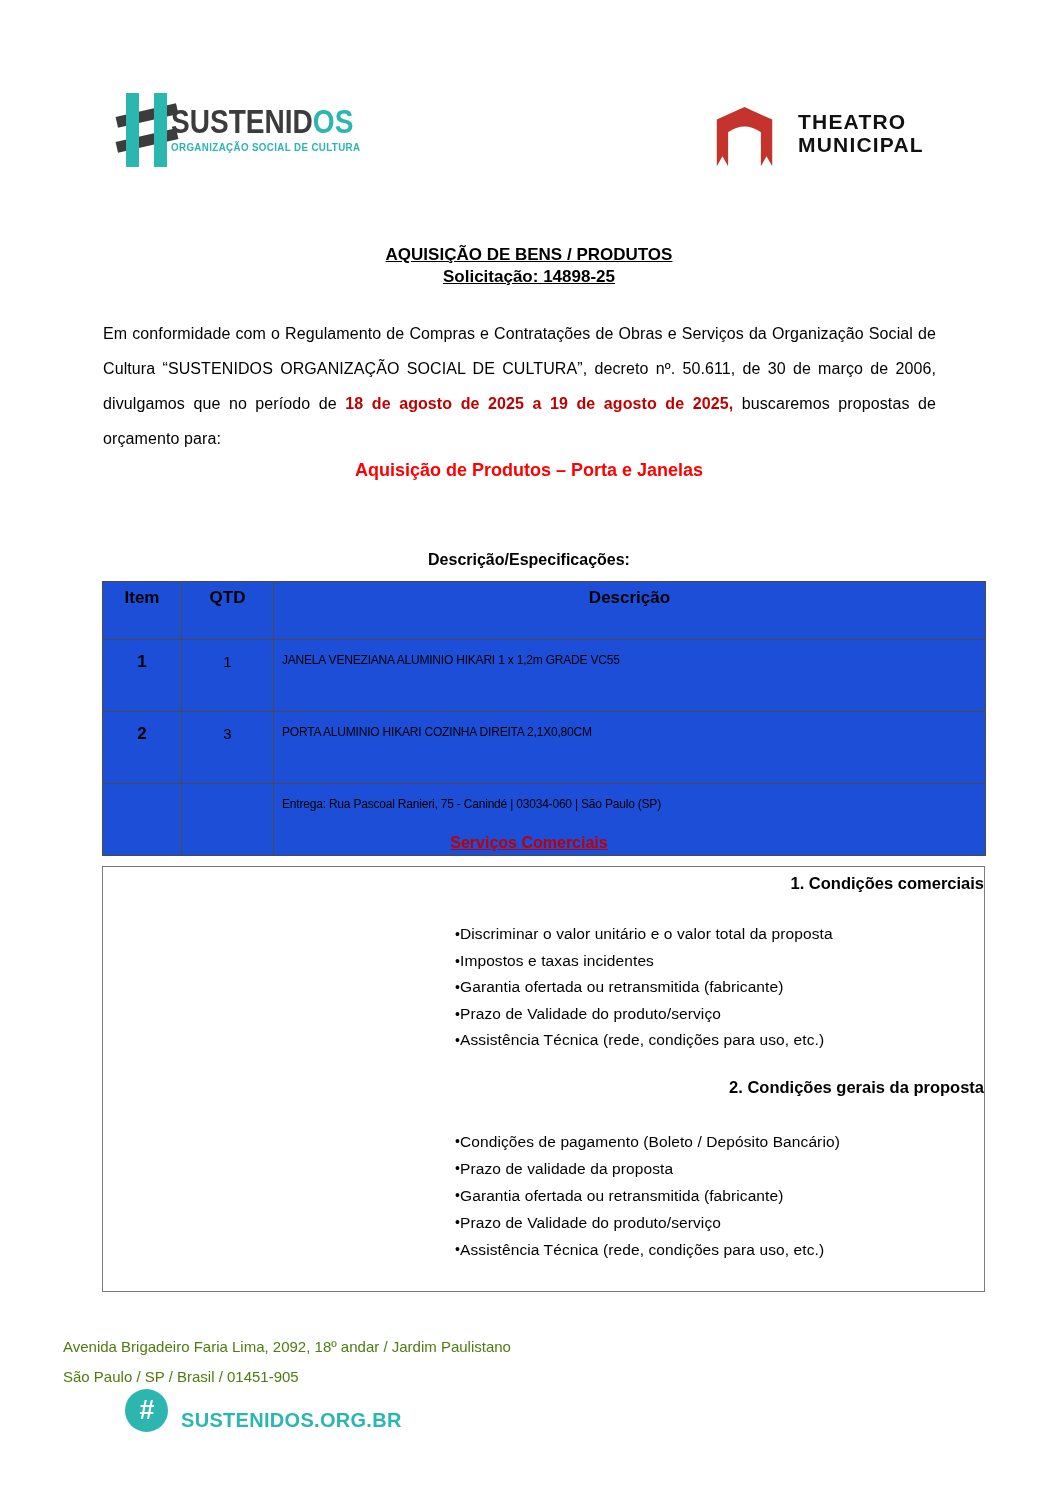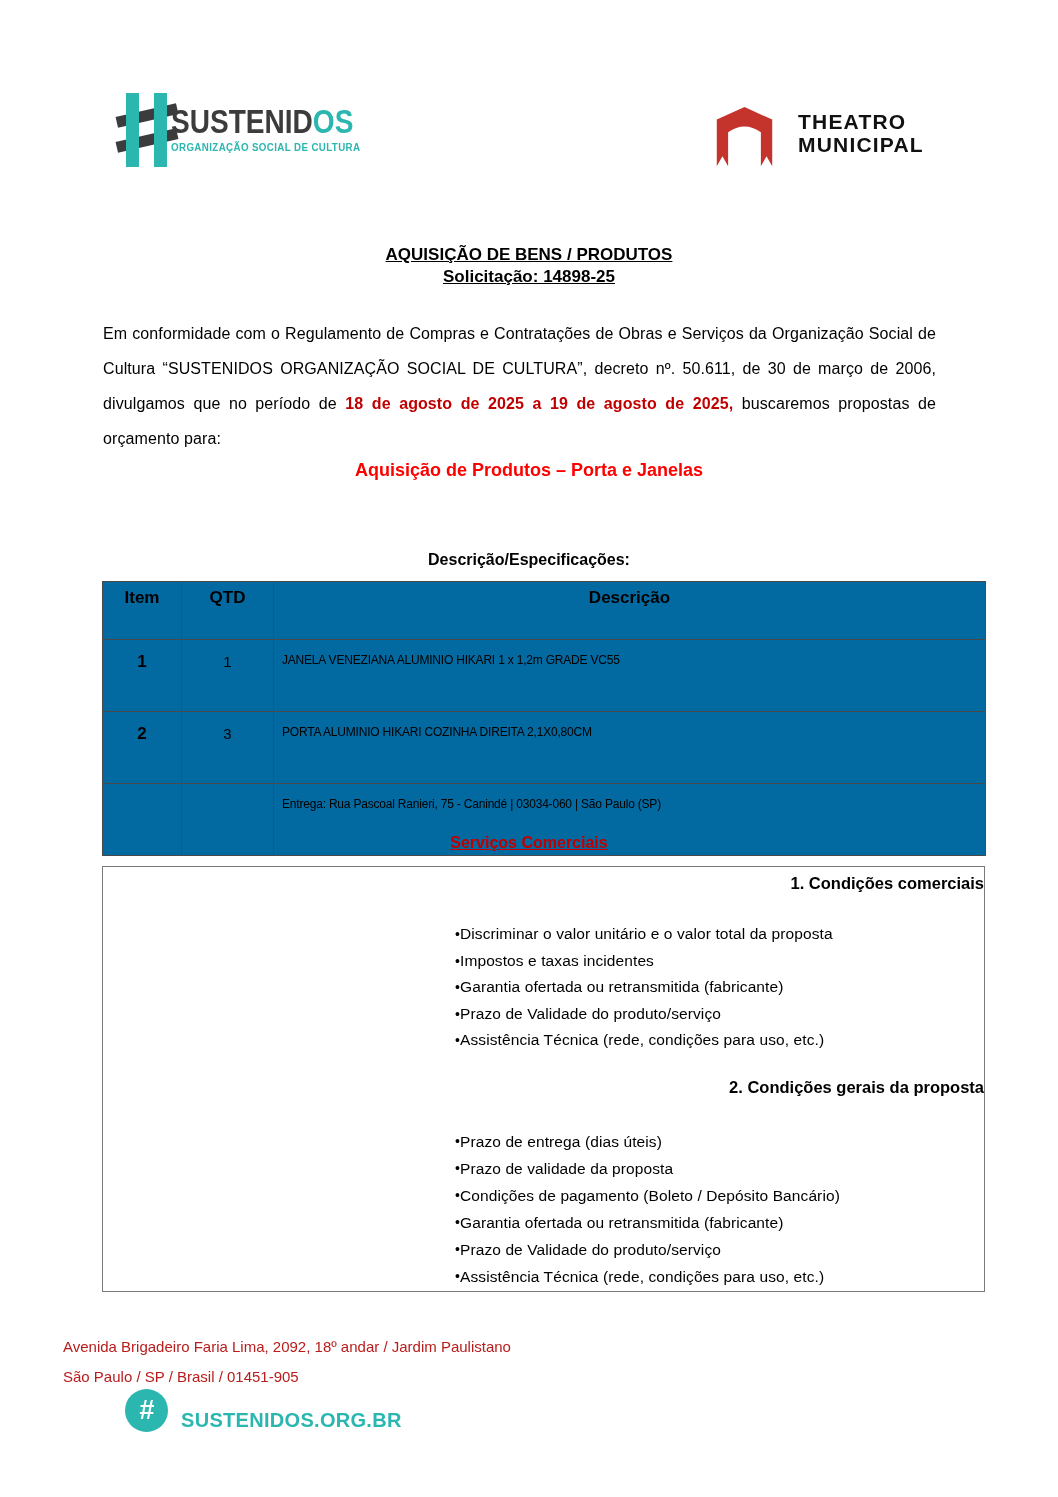--- a/index.html
+++ b/index.html
@@ -31,40 +31,40 @@
   .intro .hl{font-weight:bold;color:#C00000;}
 
   
   .product-heading{left:0;top:460px;width:1058px;text-align:center;font-size:18px;font-weight:bold;color:#FF0000;}
   .specs-heading{left:0;top:551px;width:1058px;text-align:center;font-size:16px;font-weight:bold;}
   .cond-heading{left:0;top:834px;width:1058px;text-align:center;font-size:16px;font-weight:bold;color:#C00000;text-decoration:underline;}
 
   
   .spec-table{left:102px;top:581px;width:883px;}
   table{border-collapse:collapse;table-layout:fixed;width:883px;}
-  td,th{border:1.5px solid #4a4a4a;background:#0369a1;vertical-align:top;overflow:hidden;}
+  td,th{border:1.5px solid #4a4a4a;background:#1d4ed8;vertical-align:top;overflow:hidden;}
   col.c-item{width:79px;} col.c-qtd{width:92px;} col.c-desc{width:712px;}
   th{height:50px;font-size:17px;font-weight:bold;text-align:center;padding-top:6px;}
   td{height:57px;}
   td.item{font-size:17px;font-weight:bold;text-align:center;padding-top:12px;}
   td.qtd{font-size:15px;text-align:center;padding-top:13px;}
   td.desc{font-size:12px;text-align:left;padding:13px 6px 0 8px;letter-spacing:-0.2px;}
 
   
   .cond-box{left:102px;top:866px;width:883px;height:426px;border:1.5px solid #7a7a7a;box-sizing:border-box;}
   .cond-sec-title{position:absolute;left:0;width:100%;text-align:right;font-size:16.5px;font-weight:bold;}
   .sec1-title{top:7px;} .sec2-title{top:211px;}
   .cond-list{position:absolute;left:316px;width:560px;margin:10px;padding:0;list-style:none;text-align:right;}
   .list1{top:44px;} .list2{top:251px;}
   .cond-list li{display:flex;font-size:15.5px;line-height:26.5px;letter-spacing:.1px;}
   .list2 li{line-height:27px;}
   .cond-list li::before{content:"•";width:31px;flex:0 0 31px;font-size:14px;}
 
   
-  .footer-address{left:63px;top:1332px;font-size:15px;line-height:30px;color:#b91c1c;}
+  .footer-address{left:63px;top:1332px;font-size:15px;line-height:30px;color:#4d7c0f;}
   .footer-logo{left:125px;top:1389px;display:flex;align-items:center;}
   .f-circle{width:43px;height:43px;border-radius:50%;background:#2BB6B0;color:#fff;display:flex;align-items:center;justify-content:center;font-weight:bold;font-size:27px;font-style:italic;}
   .f-site{margin-left:13px;font-size:20px;font-weight:bold;color:#2BB6B0;letter-spacing:.3px;margin-top:20px;}
 </style>
 </head>
 <body>
 
 <div class="abs sust-logo">
   <div class="hash">
     <span class="hbar h1"></span>
@@ -148,27 +148,24 @@
     <li>
         <span>Prazo de Validade do produto/serviço</span>
       </li>
     <li>
         <span>Assistência Técnica (rede, condições para uso, etc.)</span>
       </li>
   </ul>
   <div class="cond-sec-title sec2-title">2. Condições gerais da proposta</div>
   <ul class="cond-list list2">
     <li>
-        <span>Prazo de entrega (dias úteis)</span>
+        <span>Condições de pagamento (Boleto / Depósito Bancário)</span>
       </li>
     <li>
         <span>Prazo de validade da proposta</span>
-      </li>
-    <li>
-        <span>Condições de pagamento (Boleto / Depósito Bancário)</span>
       </li>
     <li>
         <span>Garantia ofertada ou retransmitida (fabricante)</span>
       </li>
     <li>
         <span>Prazo de Validade do produto/serviço</span>
       </li>
     <li>
         <span>Assistência Técnica (rede, condições para uso, etc.)</span>
       </li>

